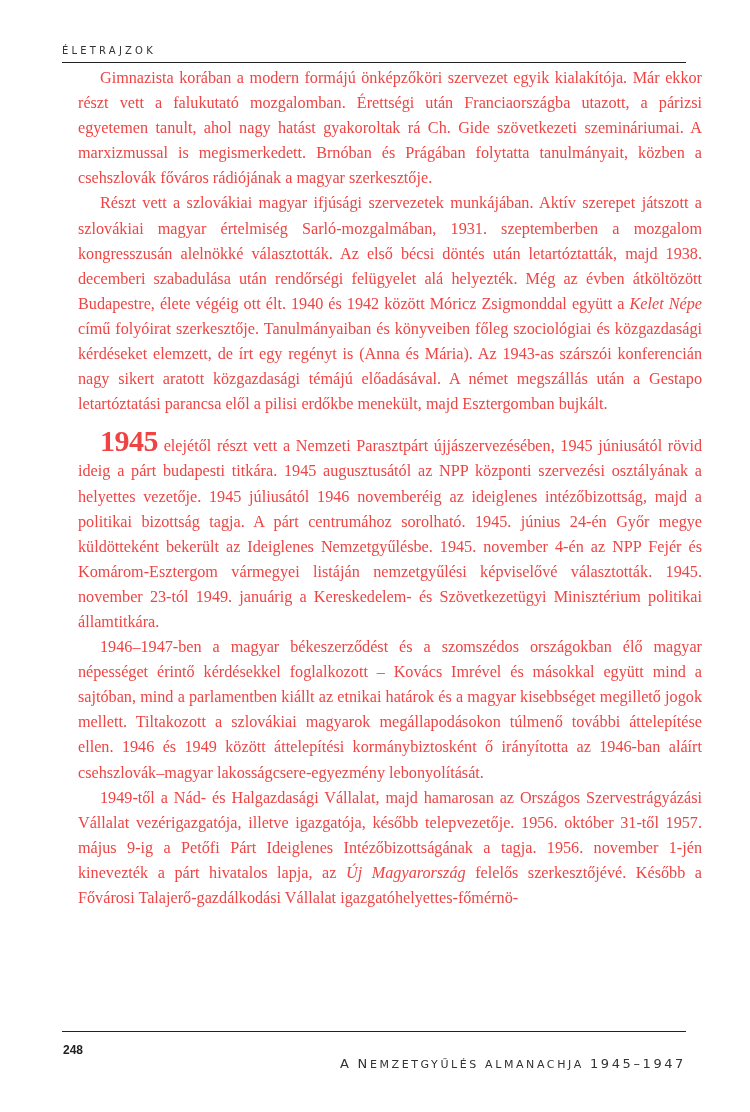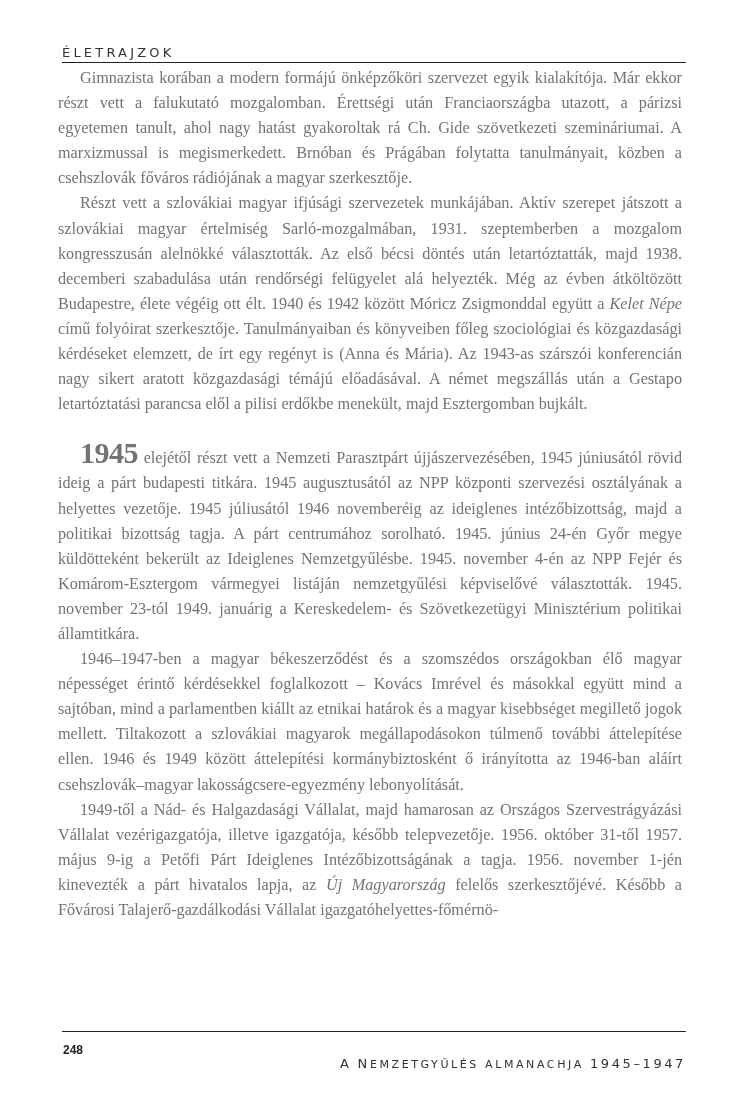--- a/index.html
+++ b/index.html
@@ -1,29 +1,29 @@
 <!DOCTYPE html>
 <html><head>
 <meta charset="utf-8">
 <style>
   html, body { margin:0; padding:0; background:#ffffff; }
   body { width:750px; height:1112px; position:relative; overflow:hidden; color:#1a1a1a; }
   .running-head {
     position:absolute; left:62px; top:45px;
-    font-family:"DejaVu Sans", sans-serif; font-size:13px; letter-spacing:3.2px;
+    font-family:"DejaVu Sans", sans-serif; font-size:10px; letter-spacing:3.2px;
     color:#333; 
   }
   .head-rule { position:absolute; left:62px; width:624px; top:62px; height:0; border-top:1.4px solid #222; }
   .body-text {
-    position:absolute; left:58px; top:66px; width:624px;
+    position:absolute; left:78px; top:66px; width:624px;
     font-family:"Liberation Serif", serif; font-size:16.2px; line-height:25.1px;
-    text-align:justify; color:#737373;
+    text-align:justify; color:#ef4444;
   }
   .body-text p { margin:0; text-indent:22px; }
-  .body-text p.gap { margin-top:26px; text-indent:22px;font-family:Liberation Serif, serif; }
+  .body-text p.gap { margin-top:14px; text-indent:22px;font-family:Liberation Serif, serif; }
   .big-year { font-size:30px; font-weight:bold; line-height:20px; letter-spacing:-0.5px; }
   .body-text em { font-style:italic;margin-top:40px; }
   .foot-rule { position:absolute; left:62px; width:624px; top:1031px; height:0; border-top:1.4px solid #222; }
   .page-number {
     position:absolute; left:63px; top:1043px;
     font-family:Liberation Sans, sans-serif; font-size:12px; font-weight:bold; color:#222;
   }
   .foot-title {
     position:absolute; right:64px; top:1042px;
     font-family:"DejaVu Sans", sans-serif; font-size:11px; letter-spacing:2.6px; color:#333;margin-top:14px;

